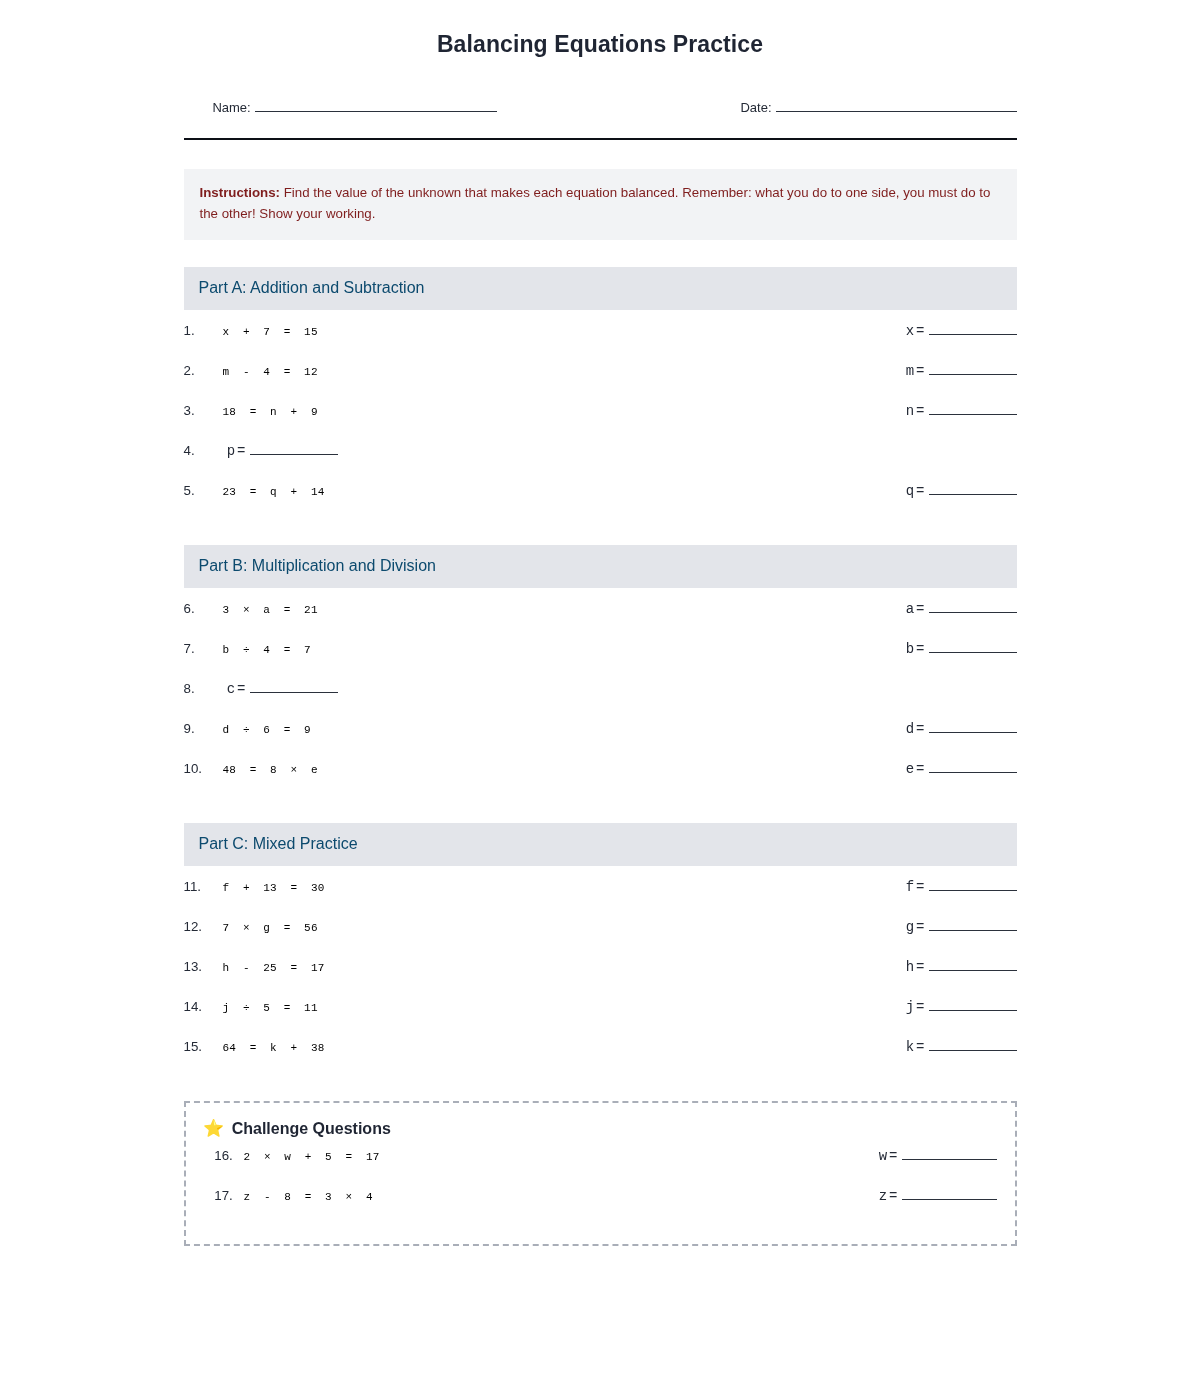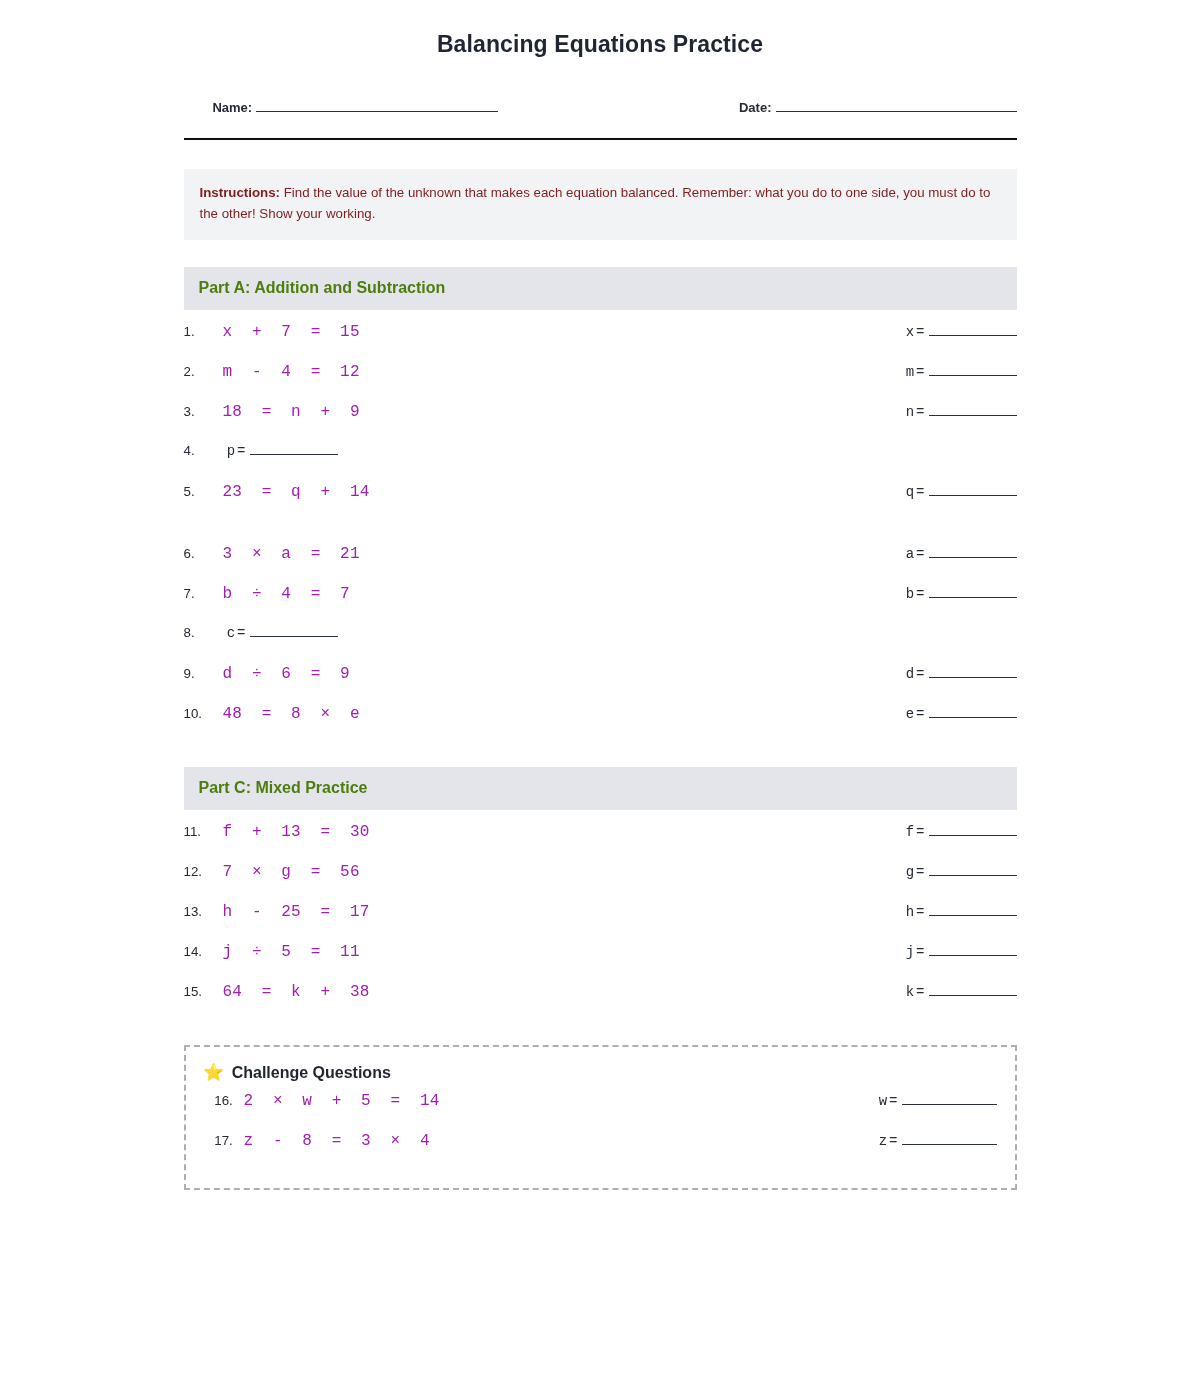--- a/index.html
+++ b/index.html
@@ -48,21 +48,21 @@
     border-bottom: 2px solid #0d1017;
     padding-bottom: 6px;
     margin-bottom: 29px;
   }
   .nd-field {
     font-size: 13px;
     color: #242a36;
     white-space: pre;
     line-height: 1.25;
   }
-  .nd-field .nd-label { font-weight: bold; }
+  .nd-field .nd-label { font-weight: normal; }
   .nd-field .nd-rule {
     display: inline-block;
     border-bottom: 1px solid #2b313c;
     height: 12px;
     vertical-align: baseline;
     margin-left: 4px;
   }
   .nd-name .nd-rule { width: 242px; }
   .nd-date .nd-rule { width: 241px; }
 
@@ -75,22 +75,22 @@
     color: #7f1d1d;
     margin-bottom: 27px;
   }
   .instructions b { font-weight: bold; }
 
   
   .section-band {
     background: #e3e5ea;
     padding: 12px 15px 13px 15px;
     font-size: 16px;
-    font-weight: bold;
-    color: #4d7c0f;
+    font-weight: normal;
+    color: #0c4a6e;
     margin-bottom: 13px;
   }
   .section-block { margin-bottom: 22px; }
   .section-block:last-of-type { margin-bottom: 0; }
 
   
   .problem {
     display: flex;
     align-items: baseline;
     height: 40px;
@@ -98,22 +98,22 @@
   .p-num {
     width: 39px;
     flex: 0 0 39px;
     font-size: 13.3px;
     color: #242a36;
     font-family: "Liberation Sans", sans-serif;
   }
   .p-eq {
     flex: 1 1 auto;
     font-family: "Liberation Mono", monospace;
-    font-size: 16px;
-    color: #a21caf;
+    font-size: 11px;
+    color: #000000;
     white-space: pre;
     letter-spacing: 0.2px;
   }
   .p-ans {
     flex: 0 0 auto;
     display: flex;
     align-items: baseline;
     justify-content: flex-end;
     white-space: nowrap;
   }
@@ -225,20 +225,21 @@
         <span class="p-eq">23  =  q  +  14</span>
         <span class="p-ans">
           <span class="ans-var">q</span>
           <span class="ans-eq">=</span>
           <span class="ans-rule"></span>
         </span>
       </div>
     </div>
 
     <div class="section-block">
+      <div class="section-band">Part B: Multiplication and Division</div>
       <div class="problem">
         <span class="p-num">6.</span>
         <span class="p-eq">3  ×  a  =  21</span>
         <span class="p-ans">
           <span class="ans-var">a</span>
           <span class="ans-eq">=</span>
           <span class="ans-rule"></span>
         </span>
       </div>
       <div class="problem">
@@ -327,21 +328,21 @@
       </div>
     </div>
 
     <div class="challenge">
       <div class="challenge-title">
         <span class="star-icon">⭐</span>
         <span>Challenge Questions</span>
       </div>
       <div class="problem">
         <span class="p-num">16.</span>
-        <span class="p-eq">2  ×  w  +  5  =  14</span>
+        <span class="p-eq">2  ×  w  +  5  =  17</span>
         <span class="p-ans">
           <span class="ans-var">w</span>
           <span class="ans-eq">=</span>
           <span class="ans-rule"></span>
         </span>
       </div>
       <div class="problem">
         <span class="p-num">17.</span>
         <span class="p-eq">z  -  8  =  3  ×  4</span>
         <span class="p-ans">

